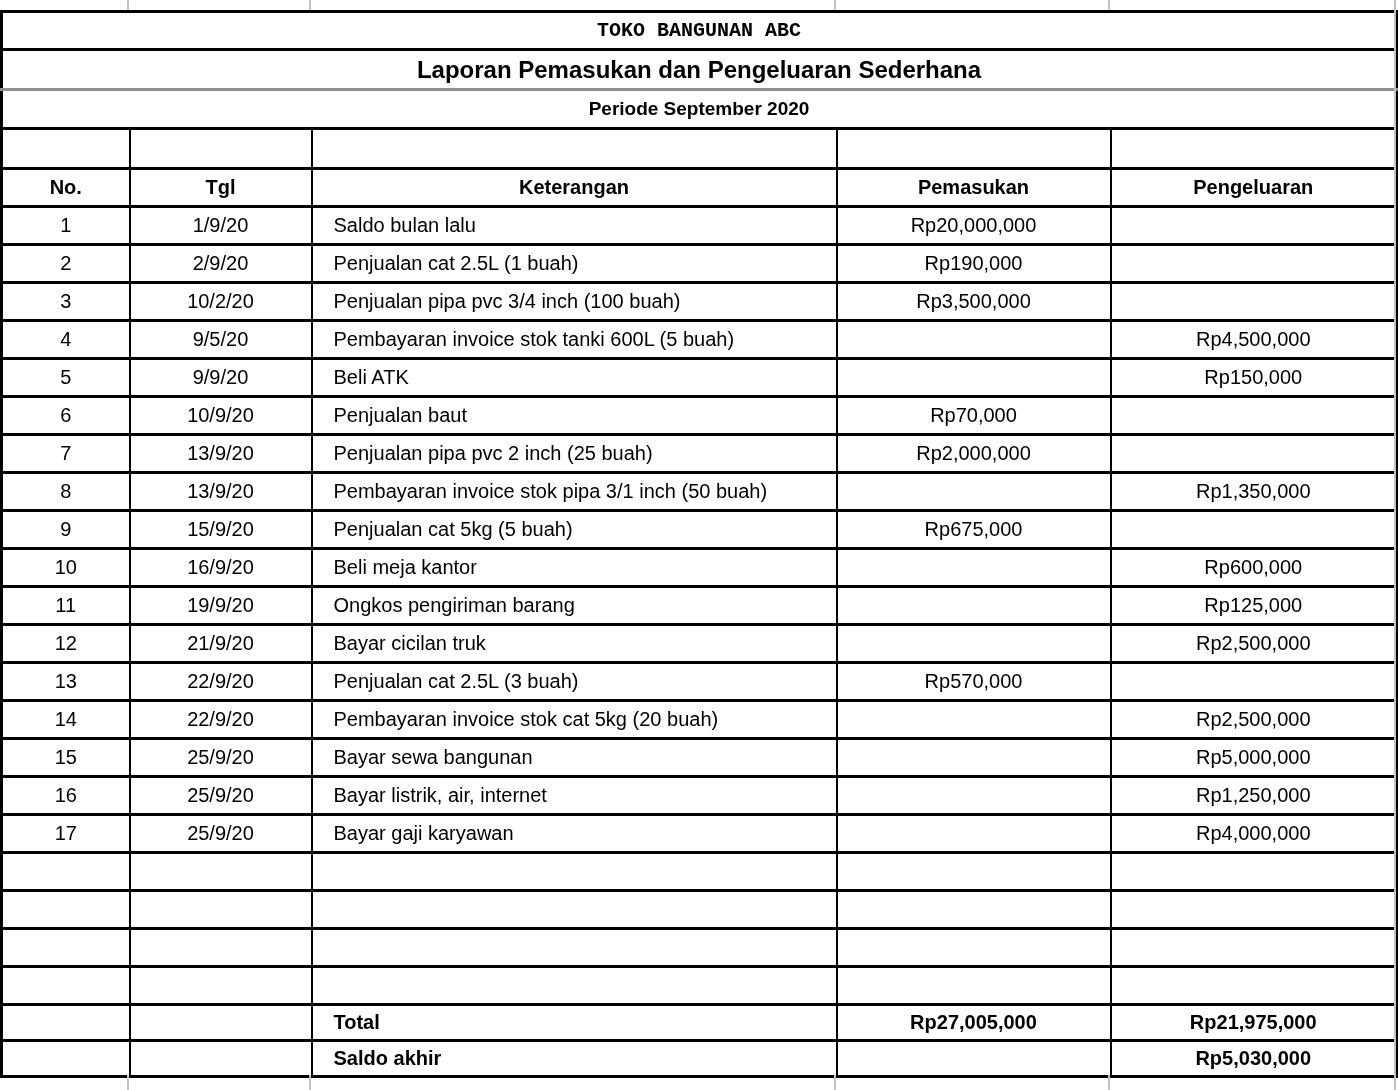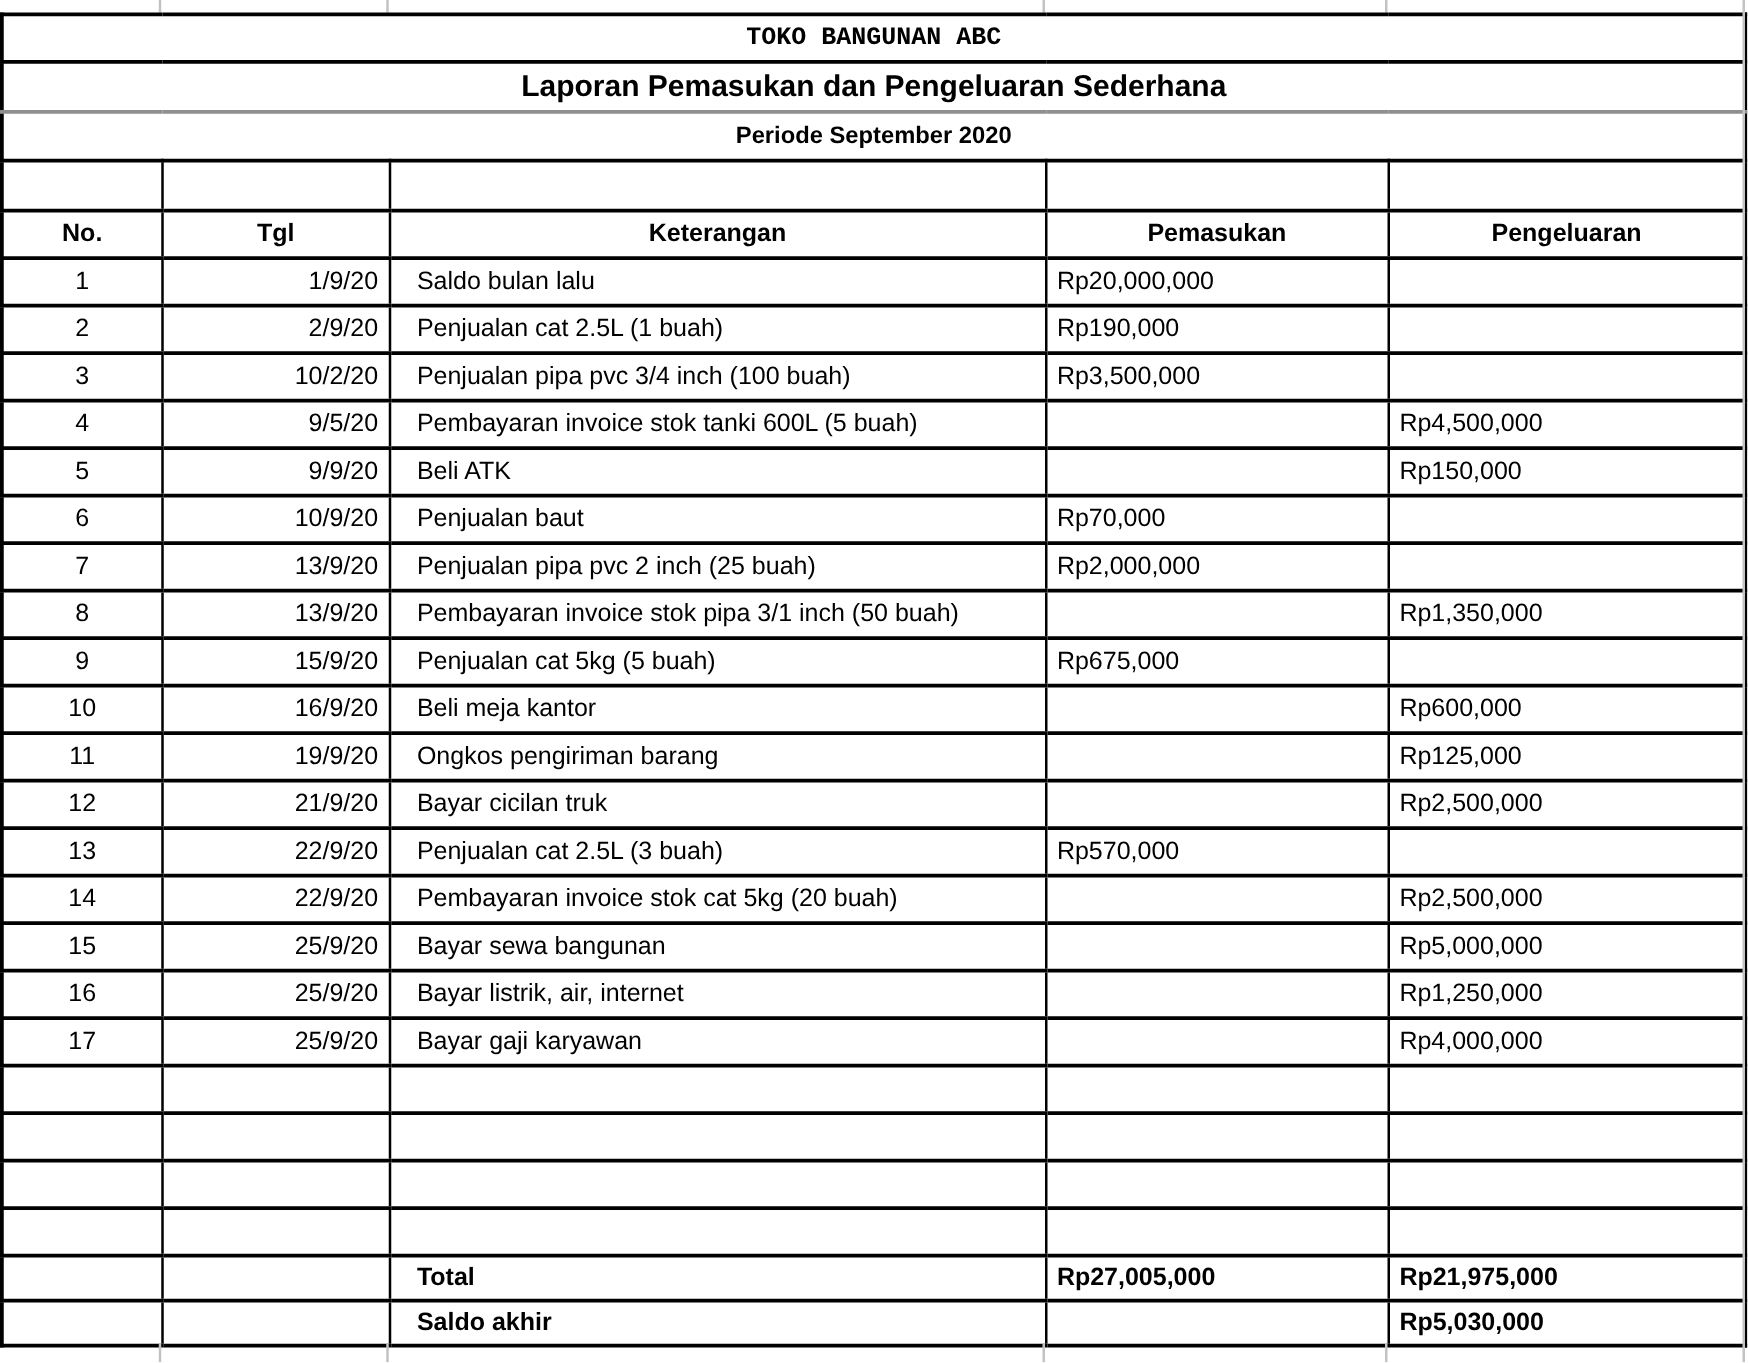--- a/index.html
+++ b/index.html
@@ -39,23 +39,23 @@
     text-align:center;font-weight:bold;
   }
   tr.t1 td{font-size:20px;height:35px;font-family:Liberation Mono, monospace;}
   tr.t2 td{font-size:24px;height:37px;border-bottom:3px solid var(--divider);}
   tr.t3 td{font-size:19px;height:36px;border-top:3px solid var(--divider);}
   tr.spacer td{height:37px;}
   tr.header td{font-weight:bold;text-align:center;height:35px;}
   tr.footer td{font-weight:bold;height:33px;}
 
   td.c-no{text-align:center;}
-  td.c-date{text-align:right;margin-top:24px;}
+  td.c-date{text-align:center;margin-top:24px;}
   td.c-desc{text-align:left;padding-left:21px;}
-  td.c-money{text-align:left;}
+  td.c-money{text-align:center;}
 </style>
 </head>
 <body>
 
 <div class="sheet">
 
   <div class="strip-top">
     <span class="gl g1"></span>
     <span class="gl g2"></span>
     <span class="gl g3"></span>

